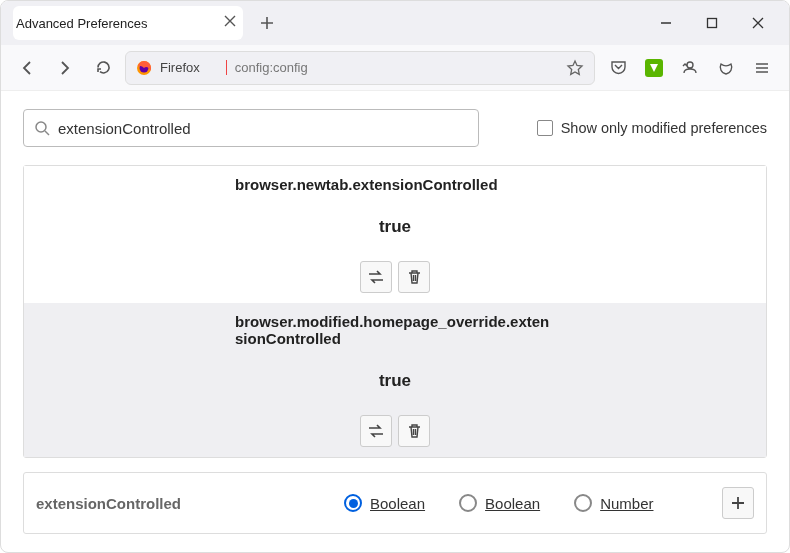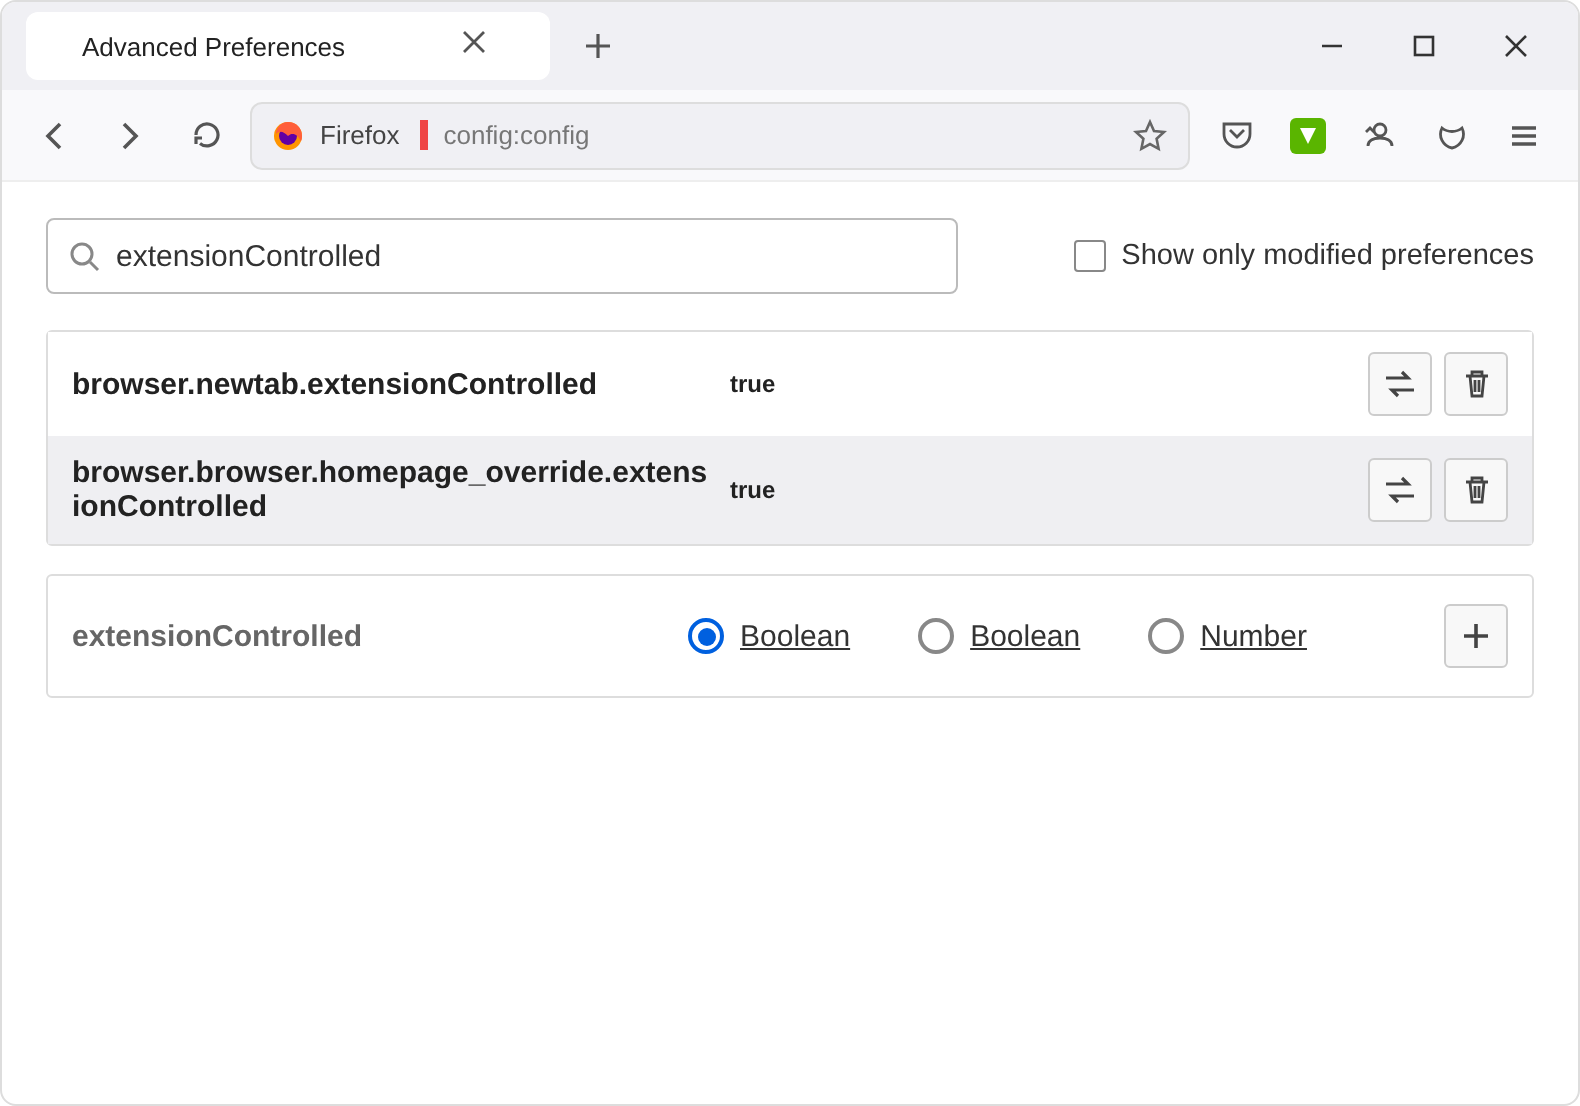--- a/index.html
+++ b/index.html
@@ -1,51 +1,51 @@
 <!DOCTYPE html>
 <html><head>
 <meta charset="utf-8">
 <style>
 * { margin: 0; padding: 0; box-sizing: border-box; font-family: -apple-system, BlinkMacSystemFont, "Segoe UI", Arial, sans-serif; }
 body { width: 790px; height: 553px; background: #fff; border-radius: 8px; overflow: hidden; border: 1px solid #ddd; }
 .titlebar { display: flex; align-items: center; height: 44px; background: #f0f0f4; padding: 0 8px; }
-.tab { display: flex; align-items: center; background: #fff; border-radius: 6px; padding: 8px 28px; margin-left: 4px; width: 262px; height: 34px; }
+.tab { display: flex; align-items: center; background: #fff; border-radius: 6px; padding: 8px 3px; margin-left: 4px; width: 230px; height: 34px; }
 .tab-title { font-size: 13px; color: #222; flex: 1; }
 .tab-close { width: 16px; height: 16px; color: #555; cursor: pointer; }
 .newtab-btn { margin-left: 10px; width: 28px; height: 28px; display: flex; align-items: center; justify-content: center; color: #555; cursor: pointer; }
 .win-controls { margin-left: auto; display: flex; gap: 0; }
 .win-btn { width: 46px; height: 44px; display: flex; align-items: center; justify-content: center; color: #333; cursor: pointer; }
 .win-btn svg { width: 12px; height: 12px; }
 
 .toolbar { display: flex; align-items: center; height: 46px; background: #f9f9fb; padding: 0 10px; gap: 6px; border-bottom: 1px solid #eee; }
 .nav-btn { width: 32px; height: 32px; border-radius: 4px; display: flex; align-items: center; justify-content: center; color: #555; cursor: pointer; }
 .urlbar { flex: 1; display: flex; align-items: center; background: #f0f0f4; border-radius: 6px; height: 34px; padding: 0 10px; gap: 8px; border: 1px solid #ddd; }
 .urlbar .ff-icon { width: 16px; height: 16px; }
-.urlbar .identity { font-size: 13px; color: #444; border-right: 4px solid #ef4444; padding-right: 10px; }
+.urlbar .identity { font-size: 13px; color: #444; border-right: 1px solid #ef4444; padding-right: 26px; }
 .urlbar .url-text { font-size: 13px; color: #777; flex: 1; }
 .urlbar .star { color: #666; cursor: pointer; }
 .toolbar-icons { display: flex; gap: 2px; }
 .toolbar-icon { width: 34px; height: 34px; display: flex; align-items: center; justify-content: center; color: #555; cursor: pointer; border-radius: 4px; }
 .ext-green { width: 18px; height: 18px; background: #5ab500; border-radius: 3px; display: flex; align-items: center; justify-content: center; }
 .ext-green::after { content: ""; width: 8px; height: 8px; background: #fff; clip-path: polygon(50% 0, 100% 100%, 0 100%); transform: rotate(180deg); }
 
 .content { padding: 18px 22px; }
 .search-row { display: flex; align-items: center; gap: 14px; margin-bottom: 18px; }
 .search-box { flex: 1; display: flex; align-items: center; border: 1px solid #bbb; border-radius: 4px; height: 38px; padding: 0 10px; gap: 8px; }
 .search-box input { border: none; outline: none; font-size: 15px; flex: 1; color: #333; }
 .search-box .mag { color: #888; }
 .chk-label { display: flex; align-items: center; gap: 8px; font-size: 14.5px; color: #333; cursor: pointer; margin-left: 44px; }
 .chk { width: 16px; height: 16px; border: 1px solid #888; border-radius: 2px; }
 
 .pref-list { border: 1px solid #ddd; border-radius: 3px; margin-bottom: 14px; }
-.pref-row { display: flex; align-items: center; padding: 10px 12px; gap: 9px; }
+.pref-row { display: flex; align-items: center; padding: 10px 12px; gap: 24px; flex-direction: column; }
 .pref-row:nth-child(odd) { background: #fff; }
 .pref-row:nth-child(even) { background: #efeff2; }
 .pref-name { font-size: 15px; font-weight: 700; color: #222; width: 320px; word-break: break-all; }
-.pref-val { font-size: 12px; font-weight: 700; color: #222; flex: 1; }
+.pref-val { font-size: 17px; font-weight: 700; color: #222; flex: 1; }
 .row-actions { display: flex; gap: 6px; }
 .icon-btn { width: 32px; height: 32px; border: 1px solid #ccc; border-radius: 3px; background: #f8f8f8; display: flex; align-items: center; justify-content: center; cursor: pointer; color: #444; }
 
 .new-row { display: flex; align-items: center; padding: 14px 12px; border: 1px solid #ddd; border-radius: 3px; gap: 8px; }
 .new-name { font-size: 15px; font-weight: 700; color: #666; width: 300px; }
 .type-opts { display: flex; gap: 34px; flex: 1; align-items: center; }
 .radio-wrap { display: flex; align-items: center; gap: 8px; cursor: pointer; }
 .radio { width: 18px; height: 18px; border: 2px solid #888; border-radius: 50%; display: flex; align-items: center; justify-content: center; }
 .radio.sel { border-color: #0060df; }
 .radio.sel::after { content: ""; width: 9px; height: 9px; background: #0060df; border-radius: 50%; }
@@ -175,21 +175,21 @@
             </svg>
           </div>
           <div class="icon-btn">
             <svg width="15" height="16" viewBox="0 0 15 16">
               <path d="M2 4h11M5 4V2h5v2M4 4l1 10h5l1-10M6.5 6v6M8.5 6v6" fill="none" stroke="currentColor" stroke-width="1.4"></path>
             </svg>
           </div>
         </div>
       </div>
       <div class="pref-row">
-        <div class="pref-name">browser.browser.homepage_override.extensionControlled</div>
+        <div class="pref-name">browser.modified.homepage_override.extensionControlled</div>
         <div class="pref-val">true</div>
         <div class="row-actions">
           <div class="icon-btn">
             <svg width="18" height="14" viewBox="0 0 18 14">
               <path d="M2 4h11l-3-3M16 10H5l3 3" fill="none" stroke="currentColor" stroke-width="1.6"></path>
             </svg>
           </div>
           <div class="icon-btn">
             <svg width="15" height="16" viewBox="0 0 15 16">
               <path d="M2 4h11M5 4V2h5v2M4 4l1 10h5l1-10M6.5 6v6M8.5 6v6" fill="none" stroke="currentColor" stroke-width="1.4"></path>

